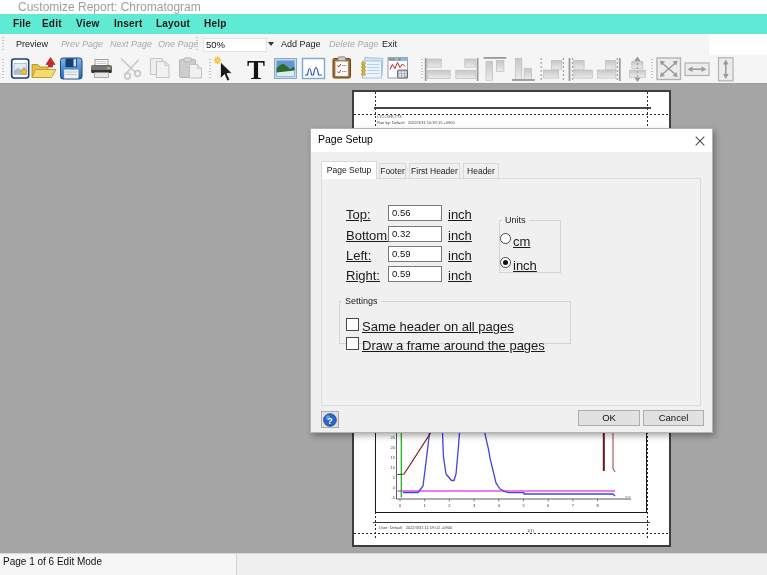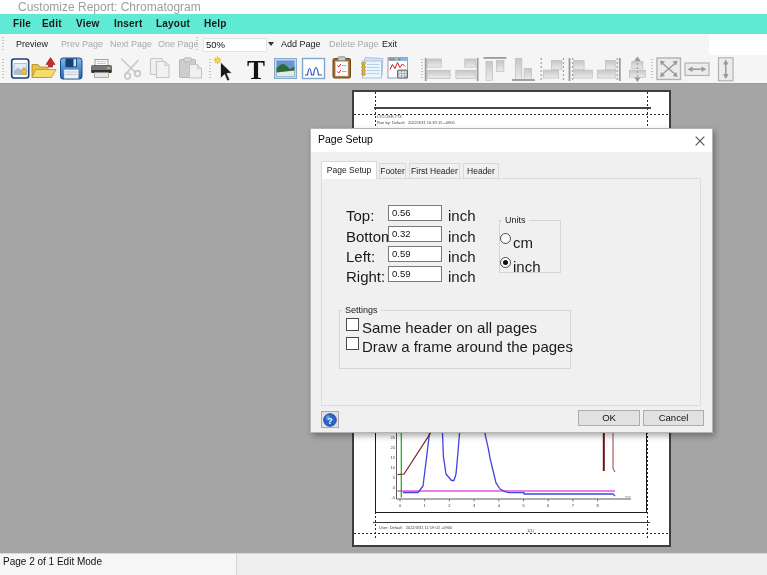--- a/index.html
+++ b/index.html
@@ -5,21 +5,21 @@
   html,body{margin:0;padding:0;width:767px;height:575px;overflow:hidden;background:#fff;
     font-family:"Liberation Sans",sans-serif;-webkit-font-smoothing:antialiased;}
   *{box-sizing:border-box;}
   .abs{position:absolute;}
   #titlebar{position:absolute;left:0;top:0;width:767px;height:14px;background:#fff;margin-left:16px;}
   #titletext{position:absolute;left:2px;top:0px;font-size:12px;color:#9d9d9d;}
   #menubar{position:absolute;left:0;top:14px;width:767px;height:20px;background:#5eead4;}
   .mi{position:absolute;top:0;height:20px;line-height:20px;font-size:10px;font-weight:600;color:#1a1a1a;letter-spacing:.2px;}
   #toolbar1{position:absolute;left:0;top:34px;width:709px;height:21px;background:#f5f5f5;}
   .t1{position:absolute;top:0;height:21px;line-height:21px;font-size:9px;color:#1a1a1a;}
-  .t1.dis{color:#a9a9a9;}
+  .t1.dis{color:#a9a9a9;font-style:italic;}
   .grip{position:absolute;width:2px;background-image:repeating-linear-gradient(to bottom,#c4c4c4 0 1px,transparent 1px 3px);}
   #combo{position:absolute;left:203px;top:4px;width:64px;height:14px;background:#fff;border:1px solid #e3e3e3;
      font-size:9.5px;line-height:12px;padding-left:2px;color:#111;}
   #comboarrow{position:absolute;left:268px;top:8px;width:0;height:0;border-left:3.5px solid transparent;border-right:3.5px solid transparent;border-top:4px solid #333;}
   #toolbar2{position:absolute;left:0;top:55px;width:767px;height:29px;background:#f5f5f5;border-bottom:1px solid #9c9c9c;}
   #workarea{position:absolute;left:0;top:84px;width:767px;height:469px;background:#a5a5a5;}
   #page{position:absolute;left:352px;top:6px;width:319px;height:457px;background:#fff;border:2px solid #3e3e3e;}
   
   .dashv{position:absolute;width:1px;background-image:repeating-linear-gradient(to bottom,#2a2a2a 0 2px,transparent 2px 4px);}
   .dashh{position:absolute;height:1px;background-image:repeating-linear-gradient(to right,#2a2a2a 0 2px,transparent 2px 4px);}
@@ -29,21 +29,21 @@
   
   #dialog{position:absolute;left:310px;top:128px;width:403px;height:305px;background:#f0f0f0;
      border:1px solid #b3b3b3;box-shadow:2px 3px 6px rgba(0,0,0,.32);}
   #dlgtitle{position:absolute;left:0;top:0;width:100%;height:23px;background:#fff;}
   #dlgtitletext{position:absolute;left:7px;top:4px;font-size:10.5px;color:#000;}
   .tab{position:absolute;font-size:8.5px;color:#1a1a1a;text-align:center;background:#f0f0f0;border:1px solid #d9d9d9;white-space:nowrap;overflow:hidden;}
   #tabactive{left:10px;top:32px;width:56px;height:18px;background:#fff;border-bottom:none;z-index:3;line-height:17px;}
   #tabpage{position:absolute;left:10px;top:49px;width:380px;height:228px;background:#f0f0f0;border:1px solid #dcdcdc;z-index:1;}
   .group{position:absolute;border:1px solid #d5d5d5;z-index:2;}
   .grouplabel{position:absolute;top:-6px;left:2px;background:#f0f0f0;padding:0 3px;font-size:9px;color:#1a1a1a;line-height:11px;}
-  .lbl{position:absolute;font-size:15px;color:#1a1a1a;z-index:2;}
+  .lbl{position:absolute;font-size:13px;color:#1a1a1a;z-index:2;text-decoration:underline;}
   .tbox{position:absolute;width:54px;height:16px;background:#fff;border:1px solid #7a7a7a;font-size:9.5px;line-height:14px;padding-left:3px;color:#111;z-index:2;}
   .radio{position:absolute;width:11px;height:11px;border-radius:50%;border:1px solid #4a4a4a;background:#fff;z-index:2;}
   .radio .dot{position:absolute;left:2px;top:2px;width:5px;height:5px;border-radius:50%;background:#111;}
   .cbox{position:absolute;width:13px;height:13px;background:#fff;border:1px solid #4a4a4a;z-index:2;}
   .btn{position:absolute;height:16px;background:#e1e1e1;border:1px solid #adadad;font-size:9.5px;color:#111;text-align:center;line-height:14px;z-index:2;}
 </style>
 </head>
 <body>
 <div id="titlebar">
     <span id="titletext">Customize Report: Chromatogram</span>
@@ -306,21 +306,21 @@
                L81,54 L83,32 L84.5,13 L85,-5 L109,-5 L109.8,13 L111.5,20.6 L113.5,29.4 L115,38.2 L118,50.5
                L121,62.8 L125,69 L130,71.6 L134,72.7 L149,72.7 L149,74 L238,74 L240,76" fill="none" stroke="#4343de" stroke-width="1.3" stroke-linejoin="round"></path>
       <path d="M22.5,54.5 L29,54 L33,48 L55.5,13 L57,-5" fill="none" stroke="#7a1d1d" stroke-width="1.2"></path>
       <path d="M228.8,-5 L228.8,51" fill="none" stroke="#6b1414" stroke-width="2"></path>
       <path d="M238,-5 L238,48.5 L240,52" fill="none" stroke="#a86060" stroke-width="1.2"></path>
     </svg>
   </div>
 </div>
 <div id="statusbar">
   <div id="statusleft"></div>
-  <span id="statustext">Page 2 of 1 Edit Mode</span>
+  <span id="statustext">Page 1 of 6 Edit Mode</span>
 </div>
 <div id="dialog">
   <div id="dlgtitle">
       <span id="dlgtitletext">Page Setup</span>
       <svg id="dlgclosesvg" style="position:absolute;left:384px;top:7px" width="10" height="10" viewBox="0 0 10 10">
         <g stroke="#4f4f4f" stroke-width="1.1">
           <line x1="0.7" y1="0.7" x2="9.3" y2="9.3"></line>
           <line x1="9.3" y1="0.7" x2="0.7" y2="9.3"></line>
         </g>
       </svg>
@@ -344,21 +344,21 @@
   <span class="lbl" style="left:137px;top:139px">inch</span>
   <div class="group" style="left:188px;top:91px;width:62px;height:53px">
     <span class="grouplabel">Units</span>
   </div>
   <div class="radio" style="left:189px;top:104px"></div>
   <span class="lbl" style="left:202px;top:105px">cm</span>
   <div class="radio" style="left:189px;top:128px">
       <div class="dot"></div>
     </div>
   <span class="lbl" style="left:202px;top:129px">inch</span>
-  <div class="group" style="left:28px;top:181px;width:232px;height:59px">
+  <div class="group" style="left:28px;top:172px;width:232px;height:43px">
     <span class="grouplabel">Settings</span>
   </div>
   <div class="cbox" style="left:35px;top:189px"></div>
   <span class="lbl" style="left:51px;top:190px">Same header on all pages</span>
   <div class="cbox" style="left:35px;top:208px"></div>
   <span class="lbl" style="left:51px;top:209px">Draw a frame around the pages</span>
   <div class="btn" style="left:10px;top:282px;width:18px;height:17px"></div>
   <svg class="abs" style="left:12px;top:284px;z-index:3" width="14" height="14" viewBox="0 0 14 14">
     <circle cx="7" cy="7" r="6.3" fill="#2b66c9" stroke="#123c8a" stroke-width="0.8"></circle>
     <circle cx="5" cy="4.5" r="2.2" fill="#6d9fe8" opacity="0.8"></circle>

